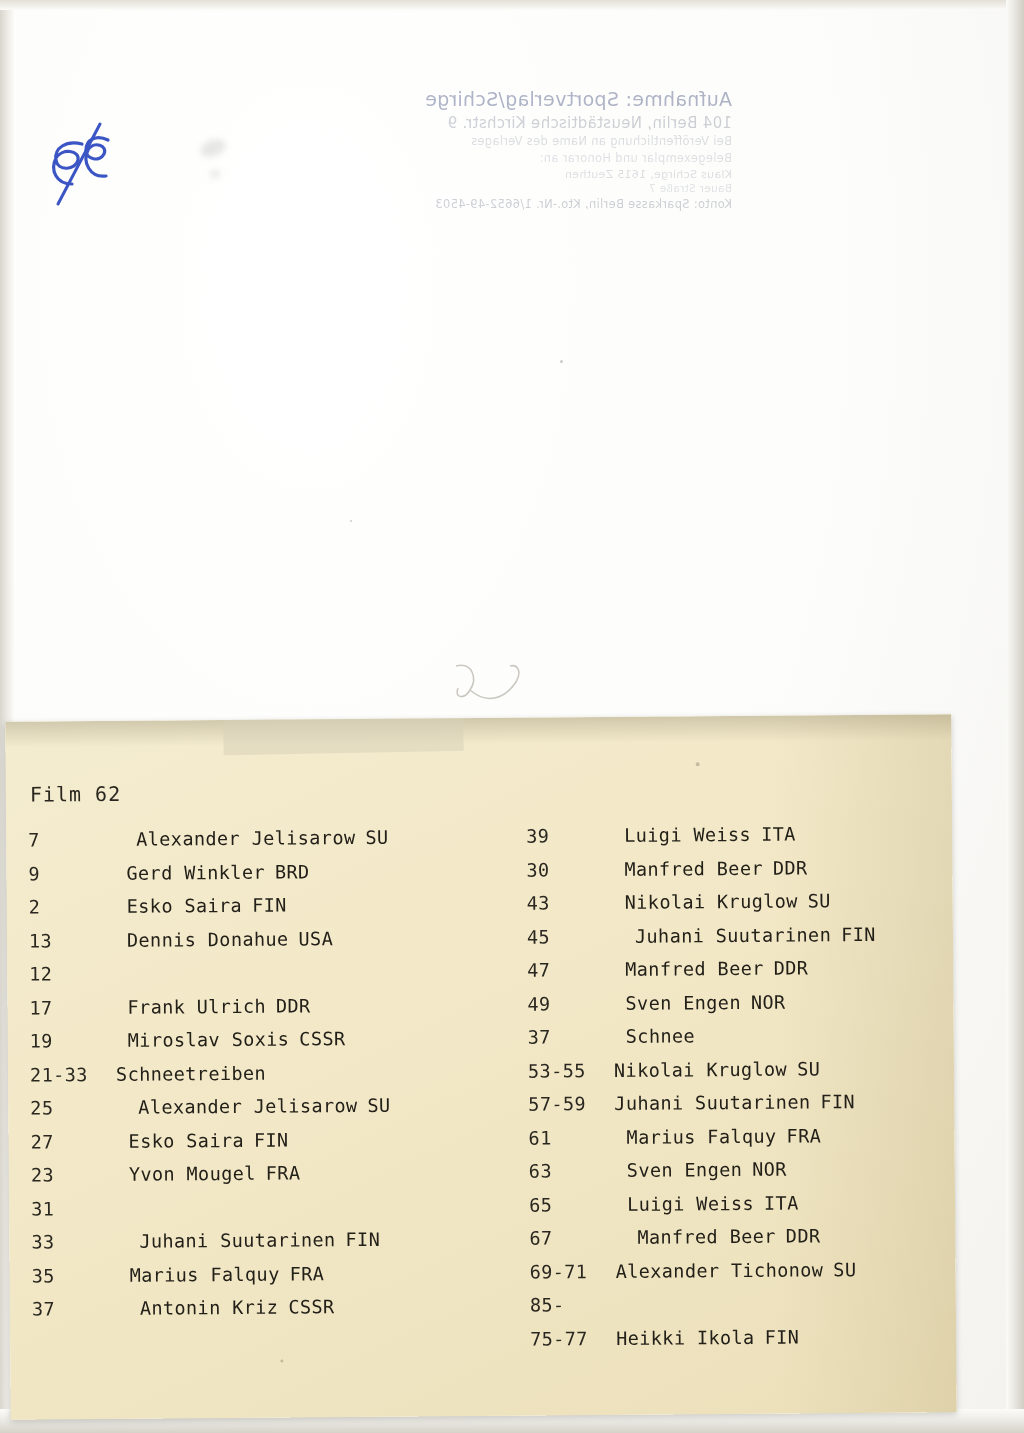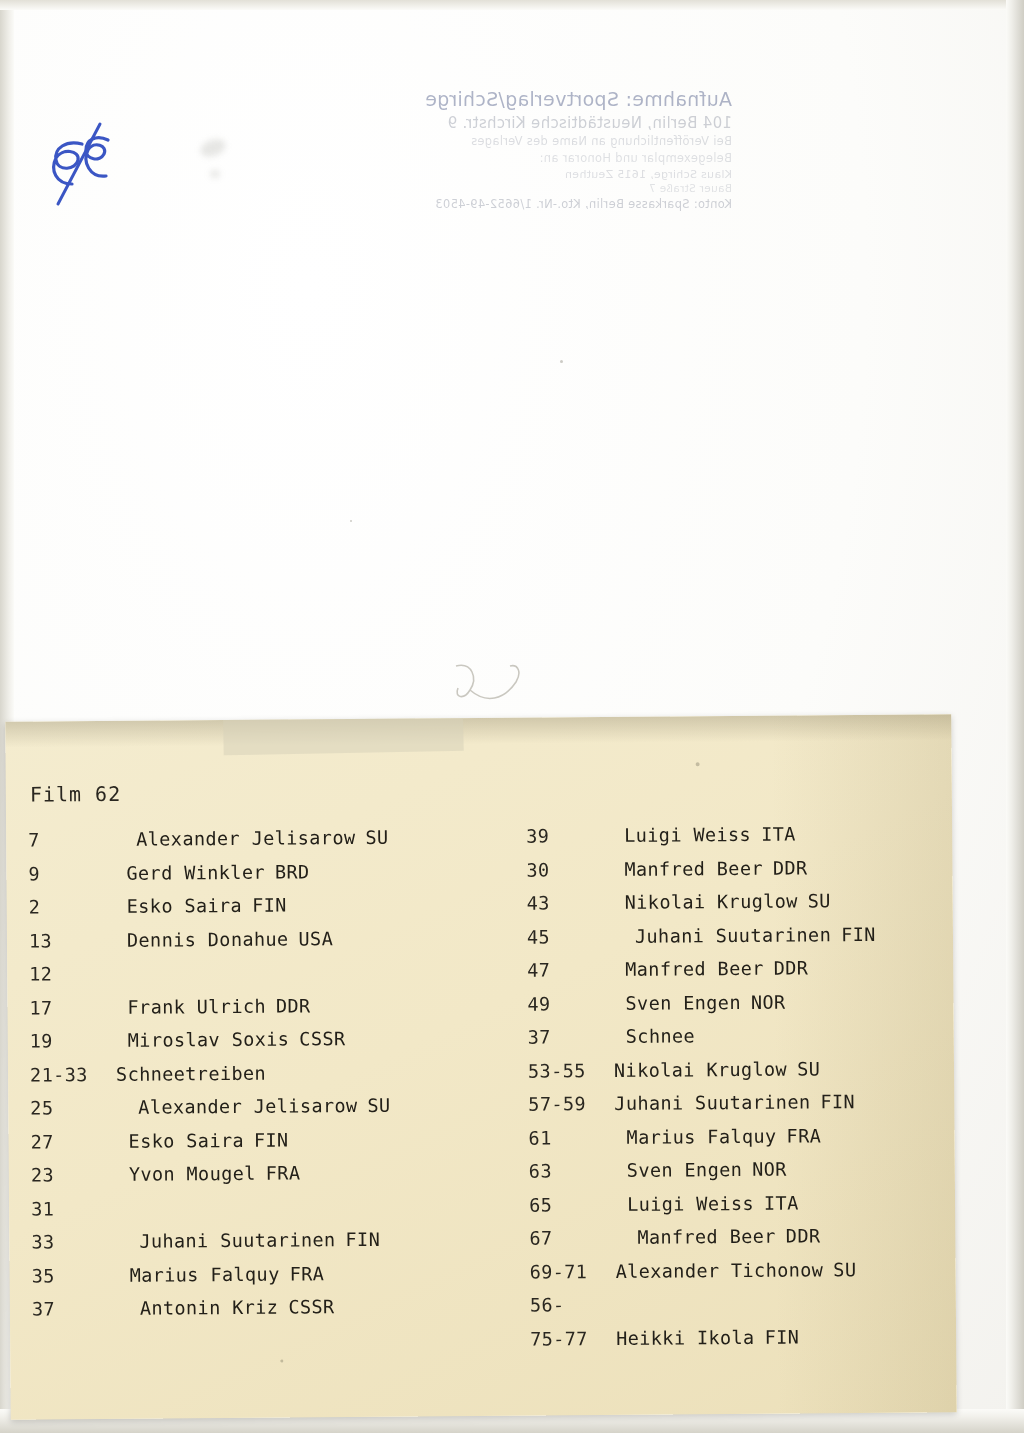--- a/index.html
+++ b/index.html
@@ -360,21 +360,21 @@
           </div>
           <div class="entry indent2">
             <span class="num">67</span>
             <span class="name"><span>Manfred Beer</span><span class="nat">DDR</span></span>
           </div>
           <div class="entry">
             <span class="num">69-71</span>
             <span class="name"><span>Alexander Tichonow</span><span class="nat">SU</span></span>
           </div>
           <div class="entry">
-            <span class="num">56-</span>
+            <span class="num">85-</span>
             <span class="name"><span></span></span>
           </div>
           <div class="entry">
             <span class="num">75-77</span>
             <span class="name"><span>Heikki Ikola</span><span class="nat">FIN</span></span>
           </div>
         </div>
 
       <div class="speck" style="left:690px; top:46px; width:4px; height:4px;"></div>
       <div class="speck" style="left:270px; top:640px; width:3px; height:3px;"></div>

